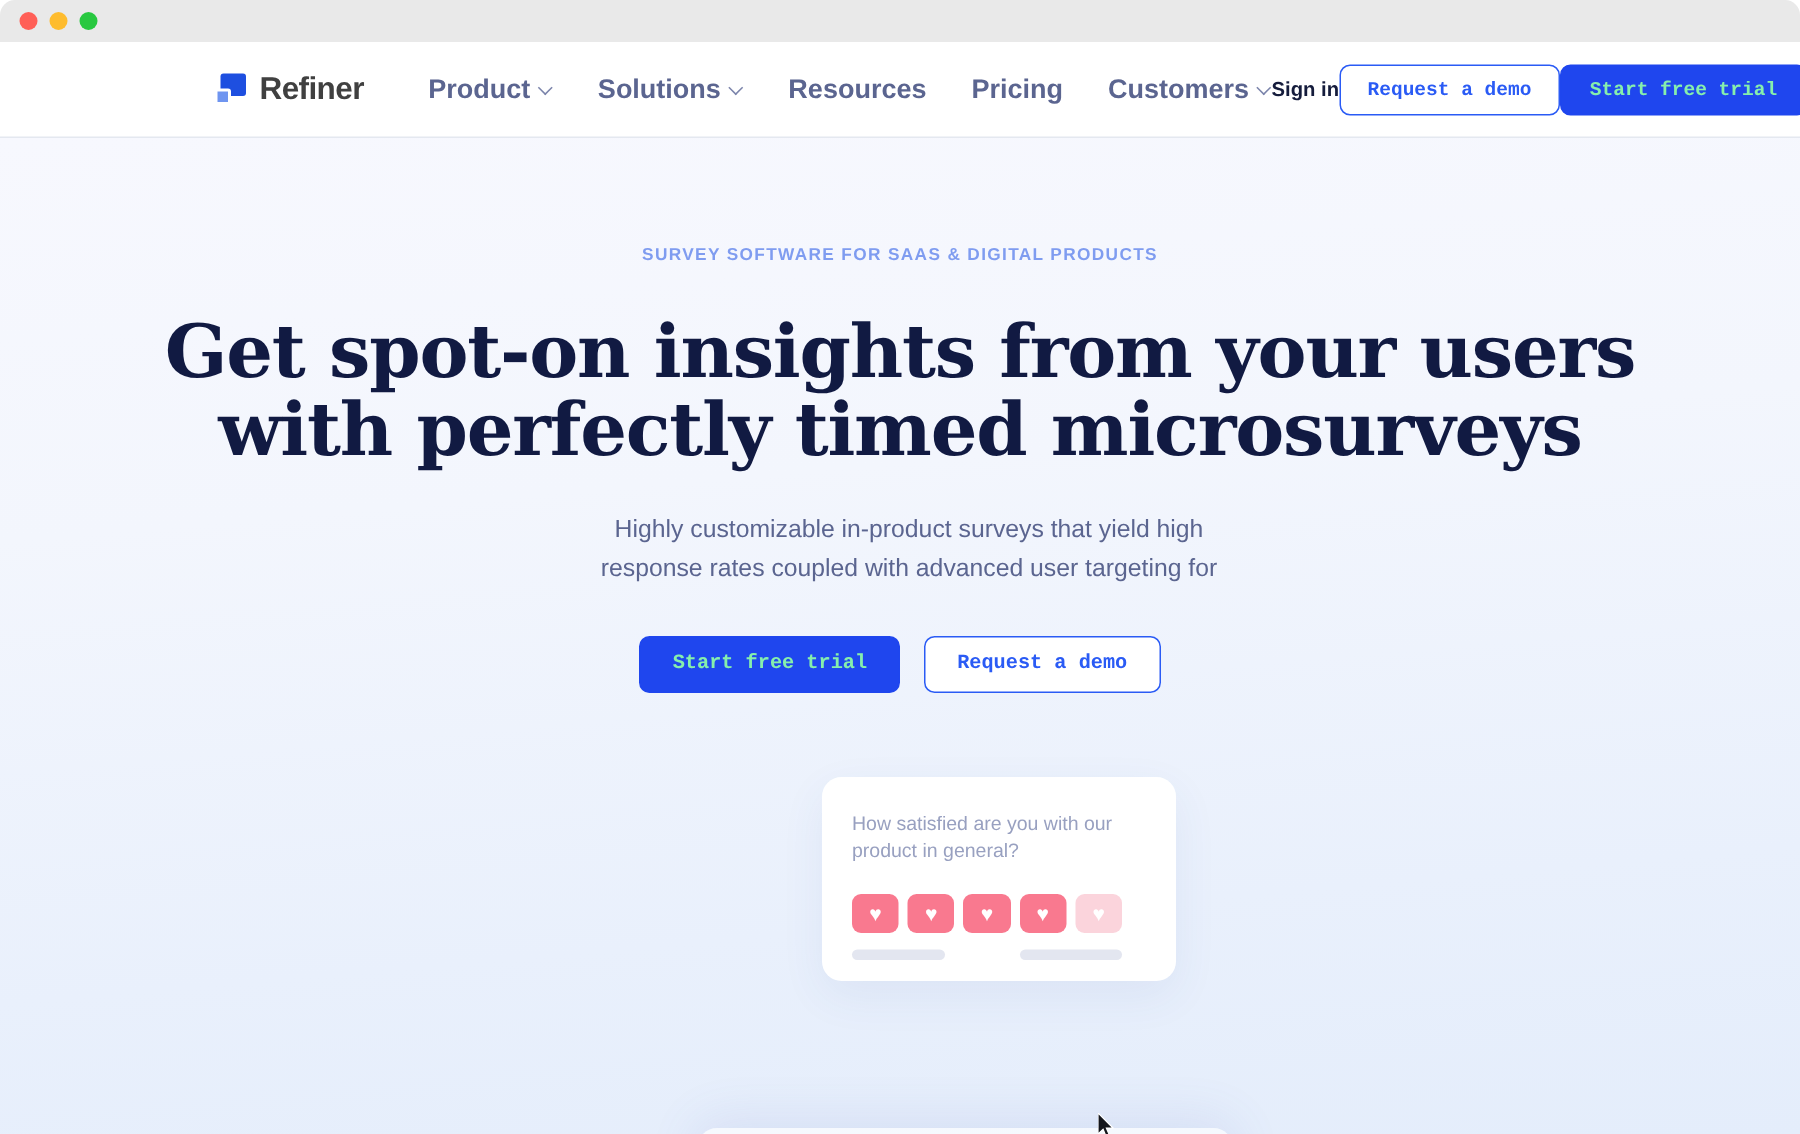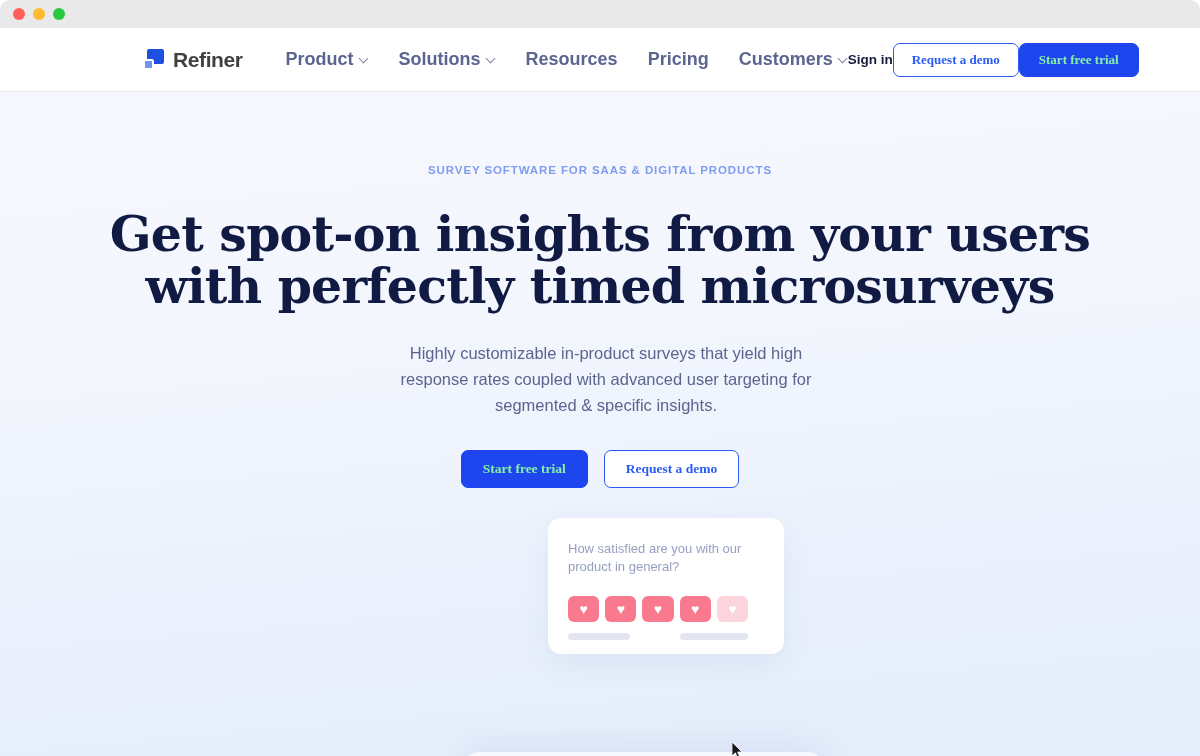--- a/index.html
+++ b/index.html
@@ -126,21 +126,21 @@
     gap: 0;
   }
   #signin-link {
     font-size: 13.5px;
     font-weight: bold;
     color: #151c3c;
     cursor: pointer;
     white-space: nowrap;
   }
   .btn {
-    font-family: Liberation Serif, serif;
+    font-family: Liberation Mono, monospace;
     font-size: 13px;
     font-weight: bold;
     border-radius: 7px;
     cursor: pointer;
     white-space: nowrap;
     display: inline-flex;
     align-items: center;
     justify-content: center;
   }
   .btn-outline {
@@ -387,21 +387,20 @@
     <div id="eyebrow">SURVEY SOFTWARE FOR SAAS &amp; DIGITAL PRODUCTS</div>
 
     <h1 id="headline">
       <span class="line">Get spot-on insights from your users</span>
       <span class="line">with perfectly timed microsurveys</span>
     </h1>
 
     <p id="subhead">
       <span class="line">Highly customizable in-product surveys that yield high</span>
       <span class="line">response rates coupled with advanced user targeting for</span>
-      <span class="line">segmented &amp; specific insights.</span>
     </p>
 
     <div id="hero-ctas">
       <button class="btn btn-solid">Start free trial</button>
       <button class="btn btn-outline">Request a demo</button>
     </div>
 
     <div id="mockups">
 
 

